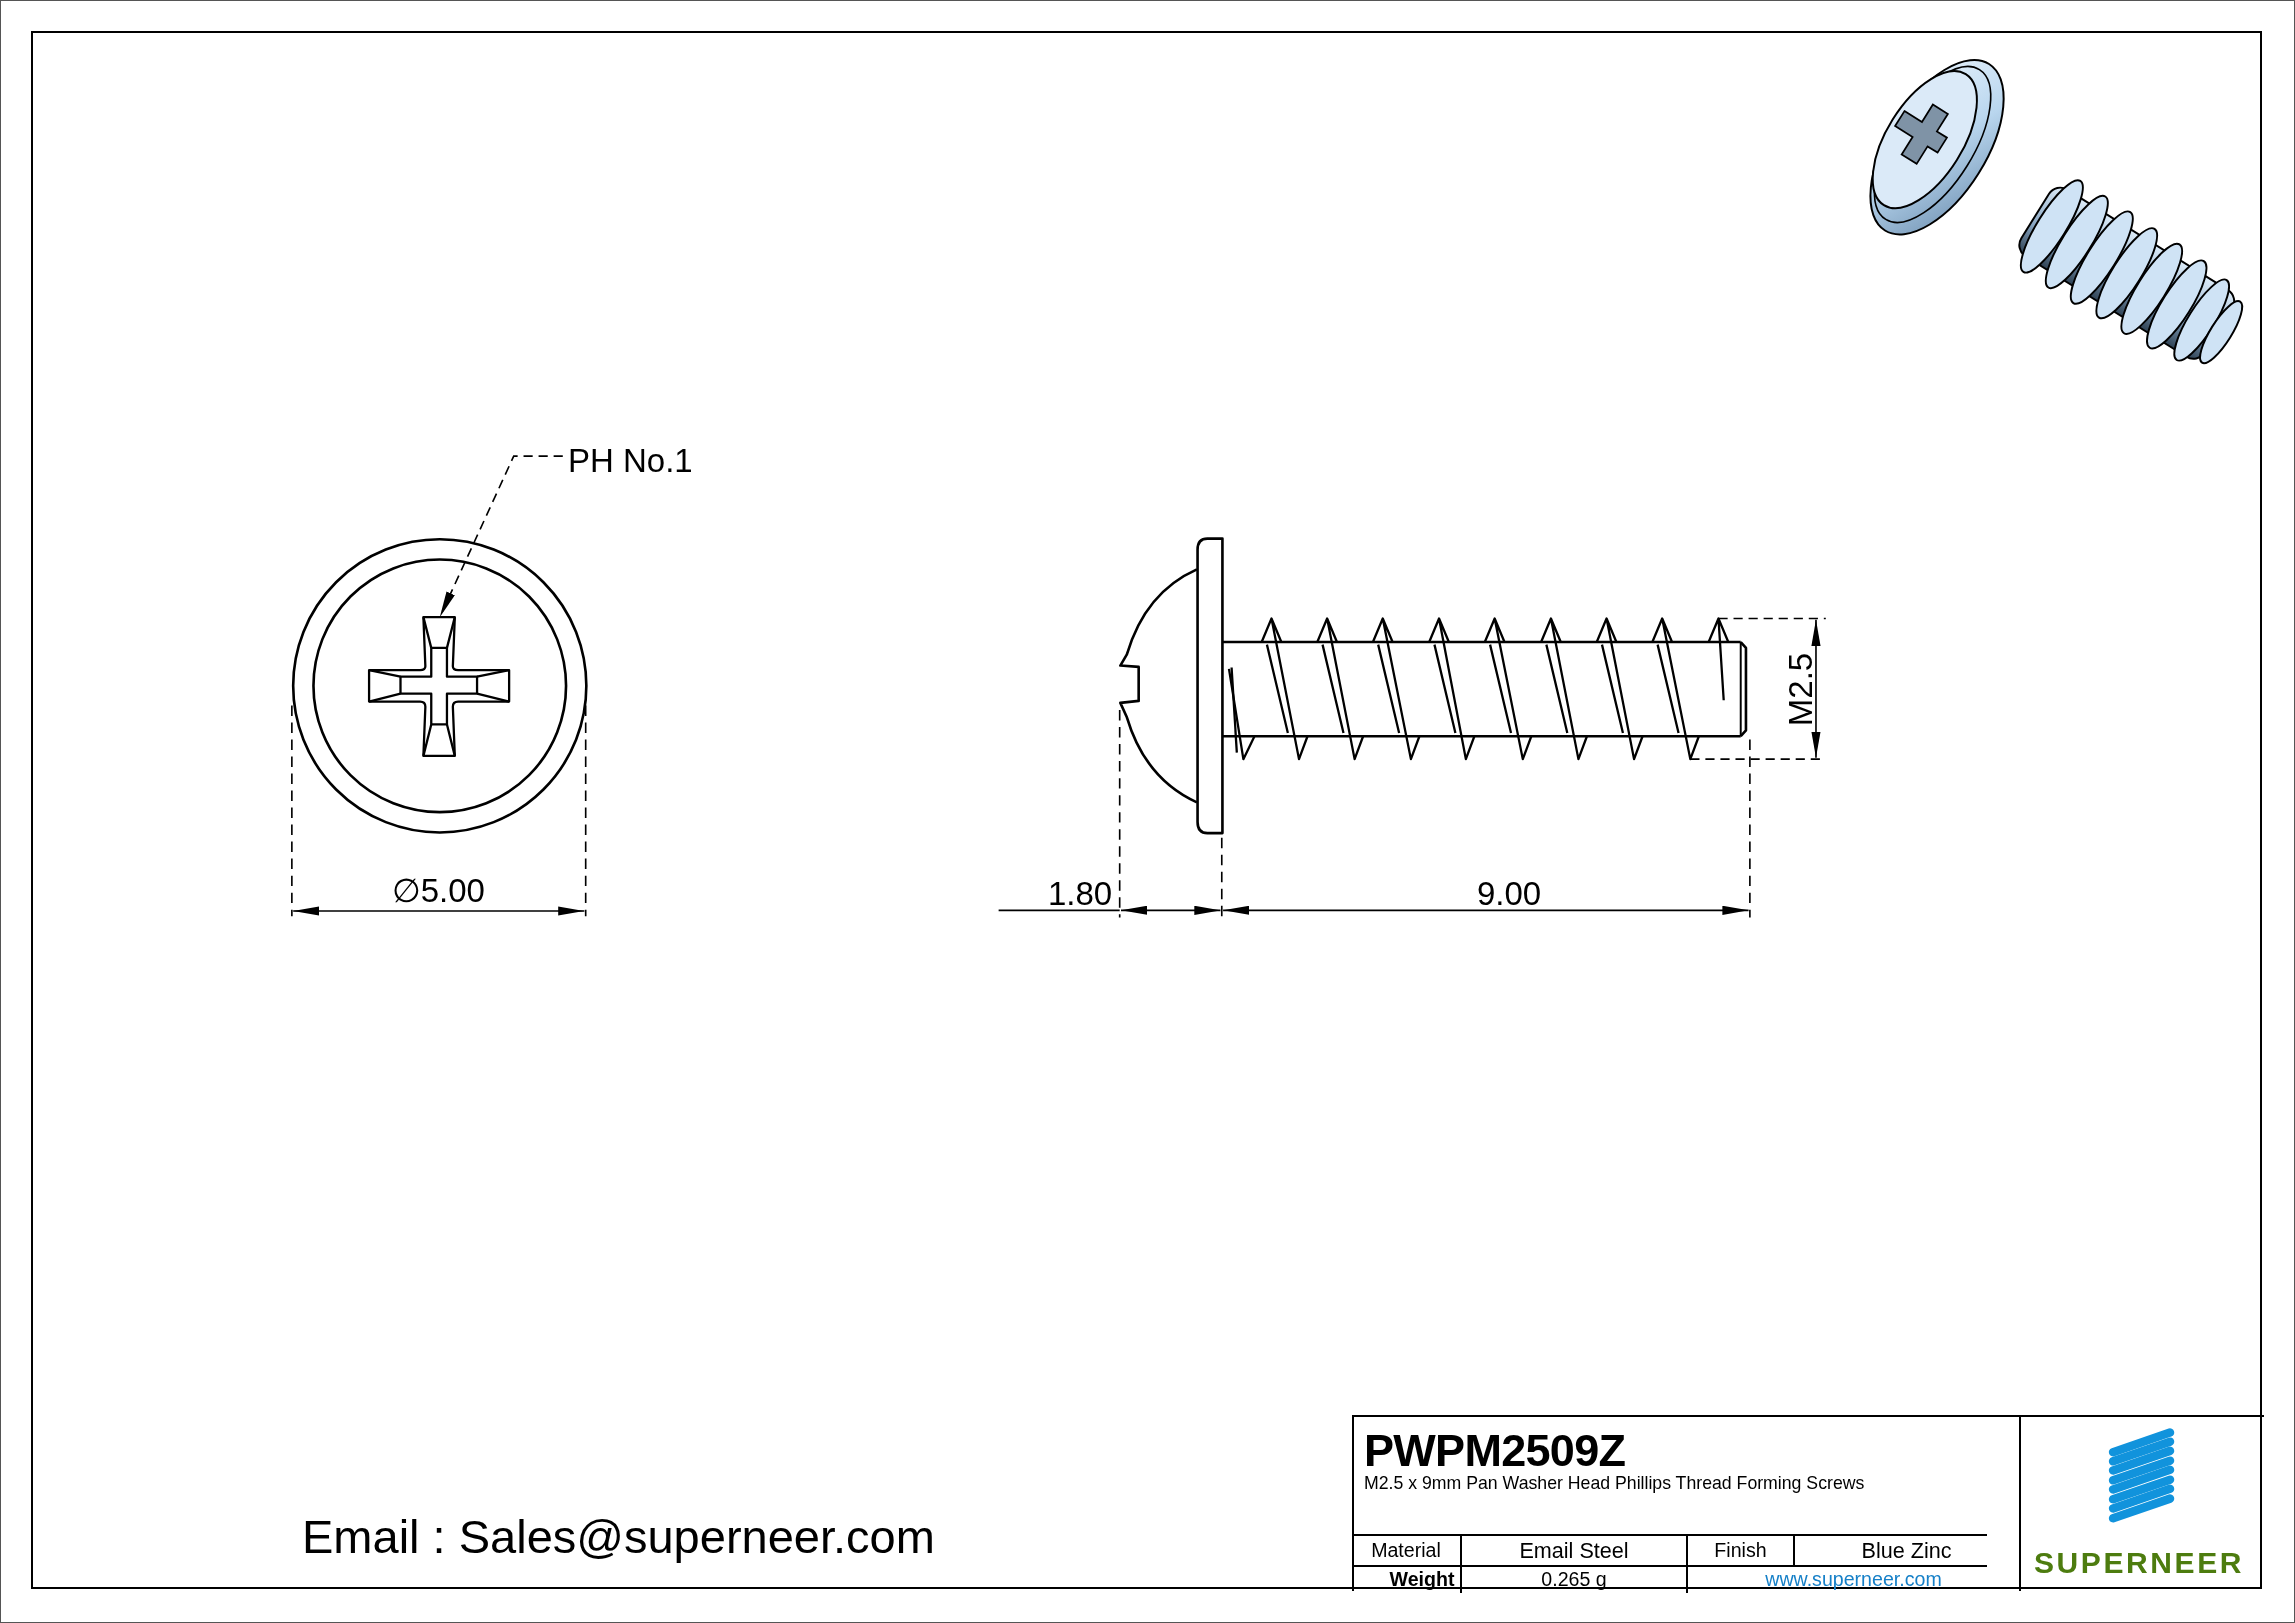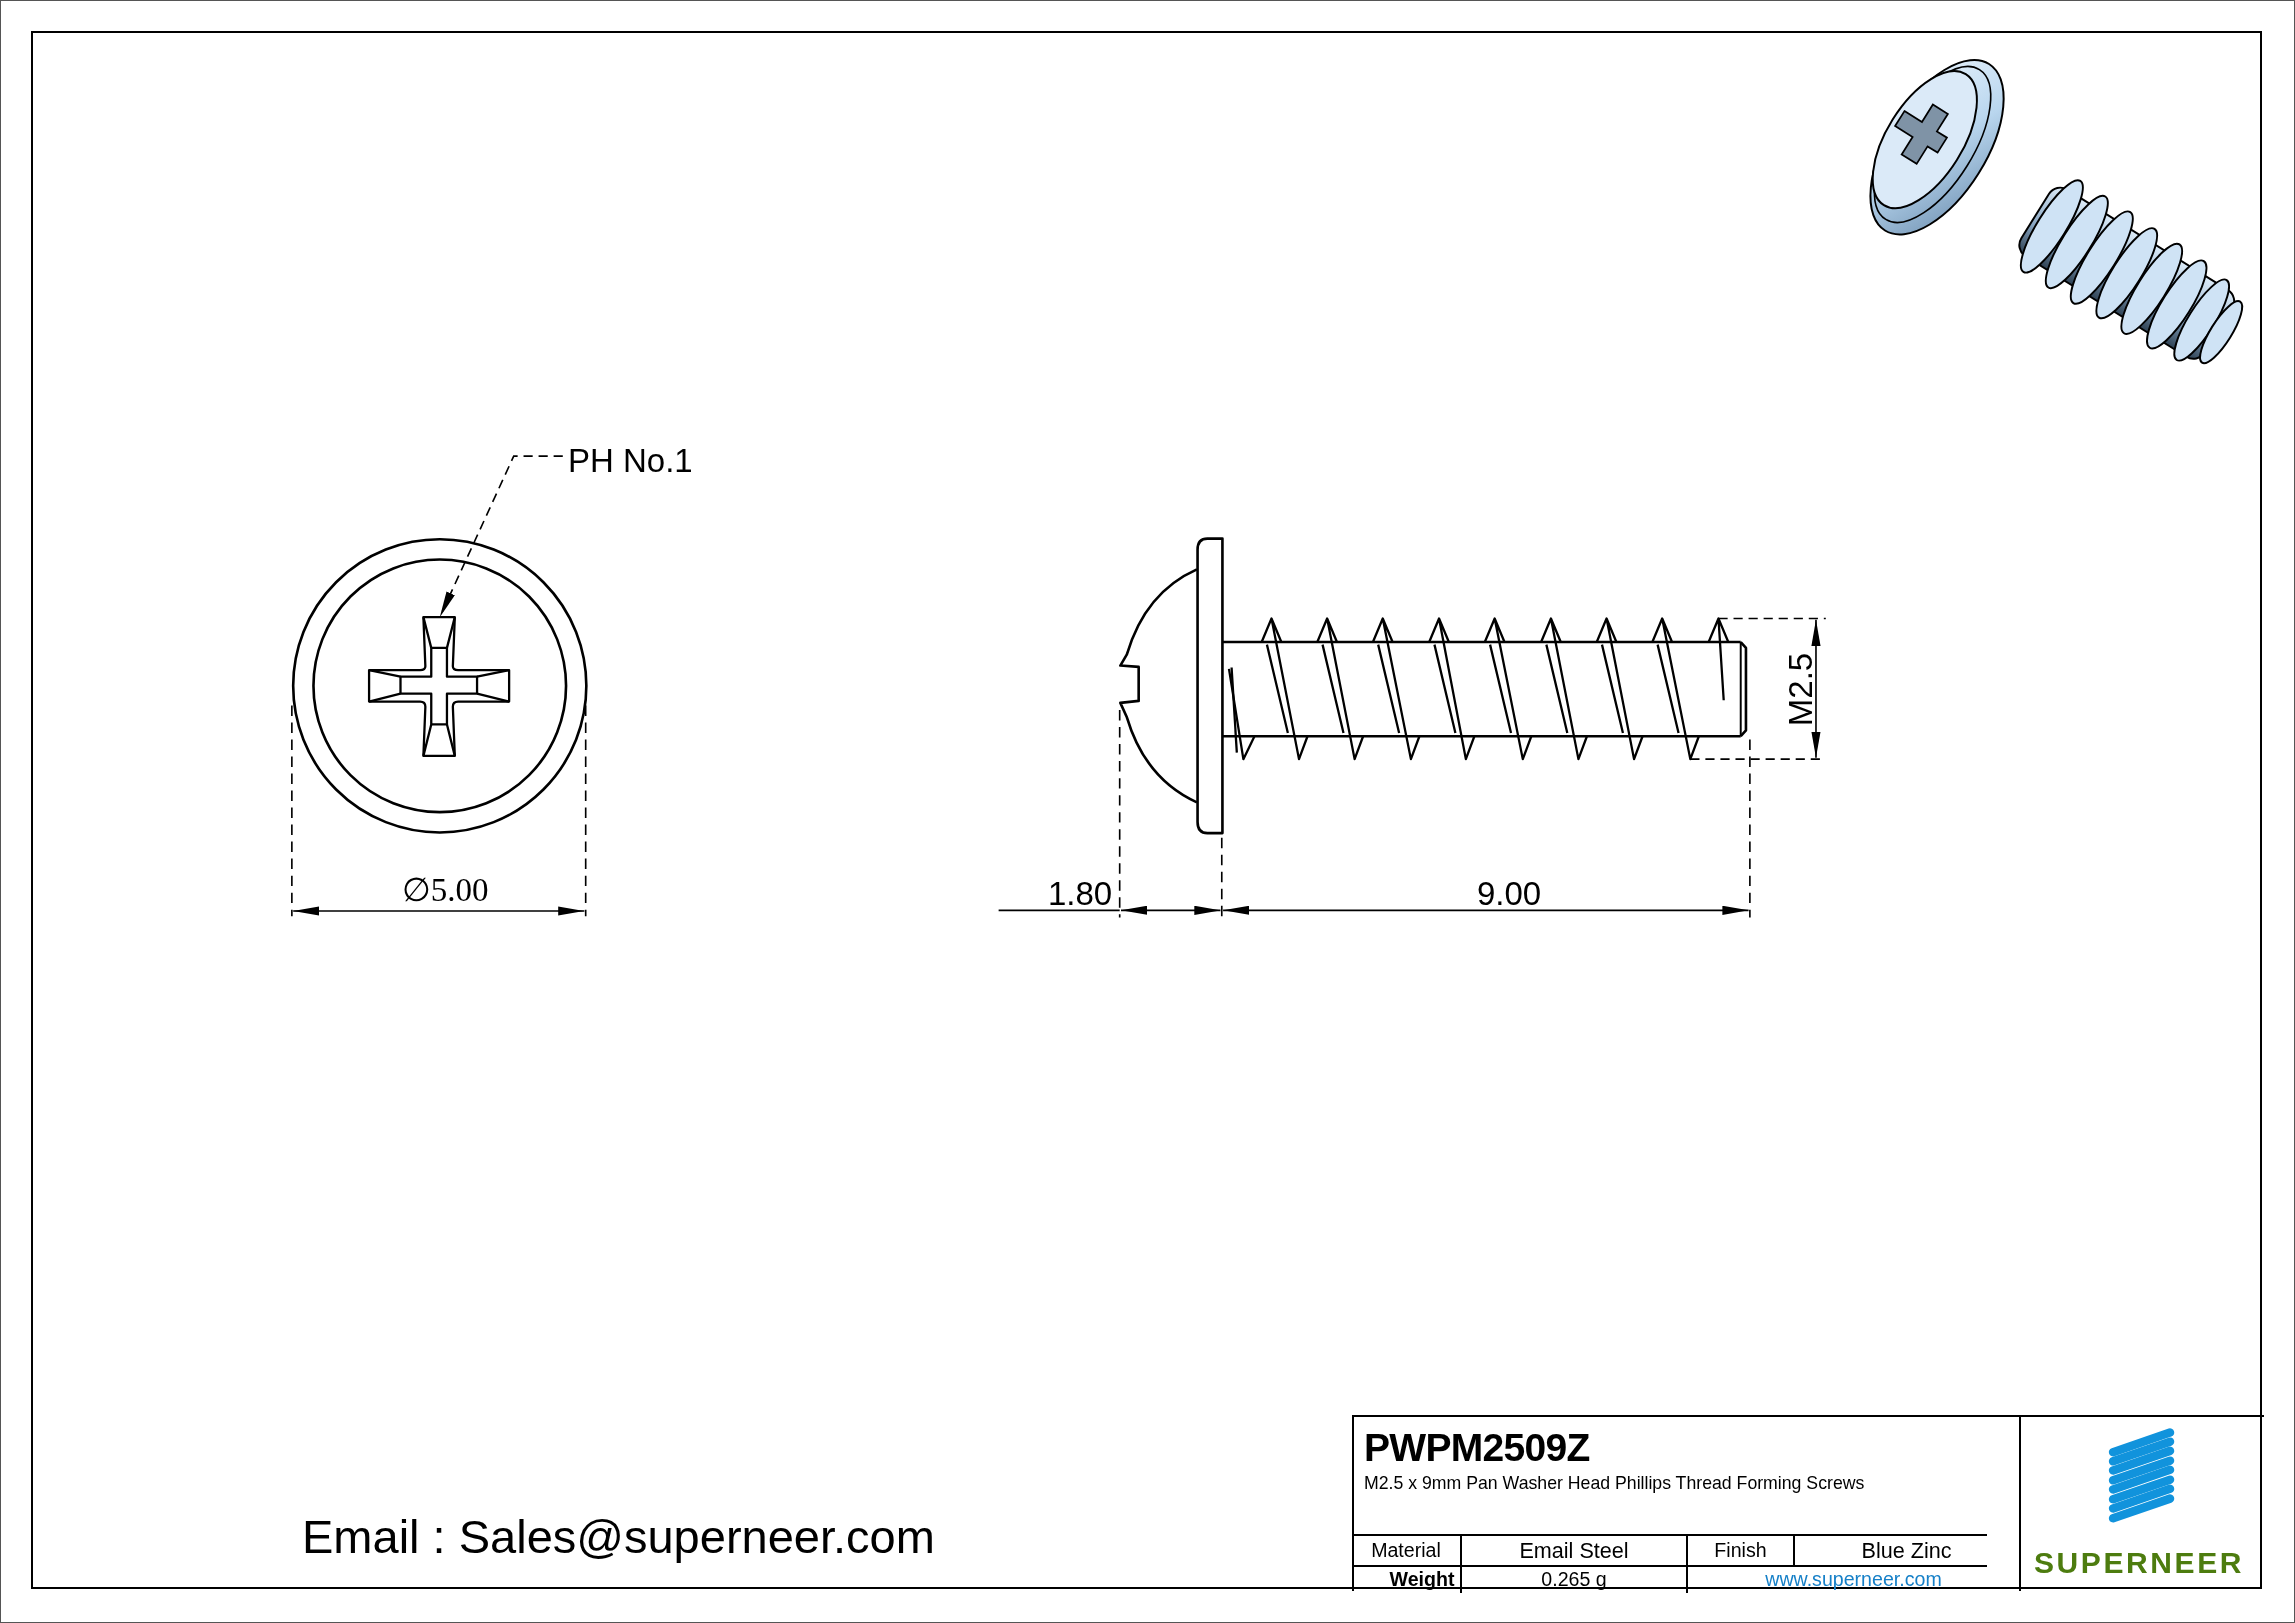--- a/index.html
+++ b/index.html
@@ -4,21 +4,21 @@
 <style>
   html, body { margin:0; padding:0; background:#ffffff; }
   body { width:2295px; height:1623px; position:relative; overflow:hidden; font-family:"Liberation Sans", sans-serif; color:#000; }
   .abs { position:absolute; }
   .outer-frame { left:0; top:0; width:2293px; height:1621px; border:1.3px solid #555; }
   .inner-frame { left:31px; top:31px; width:2231px; height:1558px; border:2px solid #000; box-sizing:border-box; }
   svg.drawing { position:absolute; left:0; top:0; }
   .lbl { position:absolute; white-space:nowrap; line-height:1; }
   .dim-text { font-size:33px; }
   .title-block { left:1352px; top:1415px; width:912px; height:176px; border:2px solid #000; border-right:none; border-bottom:none; box-sizing:border-box; }
-  .part-no { left:1364px; top:1428px; font-size:39px; font-weight:bold; letter-spacing:-0.7px; }
+  .part-no { left:1364px; top:1428px; font-size:45px; font-weight:bold; letter-spacing:-0.7px; }
   .part-desc { left:1364px; top:1475px; font-size:17.7px; }
   .tb-row { position:absolute; left:1352px; width:635px; border-top:2px solid #000; box-sizing:border-box; }
   .tb-cell { position:absolute; top:0; height:100%; display:flex; align-items:center; justify-content:center; font-size:19.6px; box-sizing:border-box; }
   .vline { position:absolute; width:2px; background:#000; }
   .logo-box { left:2019px; top:1415px; width:245px; height:176px; border-left:2px solid #000; box-sizing:border-box; }
   .logo-text { left:2034px; top:1548px; font-size:30px; font-weight:bold; color:#4d7c0f; letter-spacing:2.6px; }
   .email { left:302px; top:1513px; font-size:47px; }
   .url { color:#1680c8; }
 </style>
 </head>
@@ -131,21 +131,21 @@
     <line x1="3229" y1="2247" x2="3316" y2="2217"></line>
     <line x1="3229" y1="2262" x2="3316" y2="2232"></line>
     <line x1="3229" y1="2276" x2="3316" y2="2246"></line>
     <line x1="3229" y1="2291" x2="3316" y2="2261"></line>
     <line x1="3229" y1="2305" x2="3316" y2="2275"></line>
     <line x1="3229" y1="2320" x2="3316" y2="2290"></line>
   </g>
 </svg>
 
 <div class="lbl" style="left:568px;top:444px;font-size:33px;">PH No.1</div>
-<div class="lbl dim-text" style="left:402px;top:874px;font-family:Liberation Serif, serif;"><span>∅</span><span>5.00</span></div>
+<div class="lbl dim-text" style="left:392px;top:874px;"><span>∅</span><span>5.00</span></div>
 <div class="lbl dim-text" style="left:1048px;top:877px;">1.80</div>
 <div class="lbl dim-text" style="left:1477px;top:877px;">9.00</div>
 <div class="lbl dim-text" style="left:1764px;top:673px;transform:rotate(-90deg);transform-origin:center;">M2.5</div>
 
 <div class="lbl email">Email : Sales@superneer.com</div>
 
 <div class="abs title-block"></div>
 <div class="lbl part-no">PWPM2509Z</div>
 <div class="lbl part-desc">M2.5 x 9mm Pan Washer Head Phillips Thread Forming Screws</div>
 

